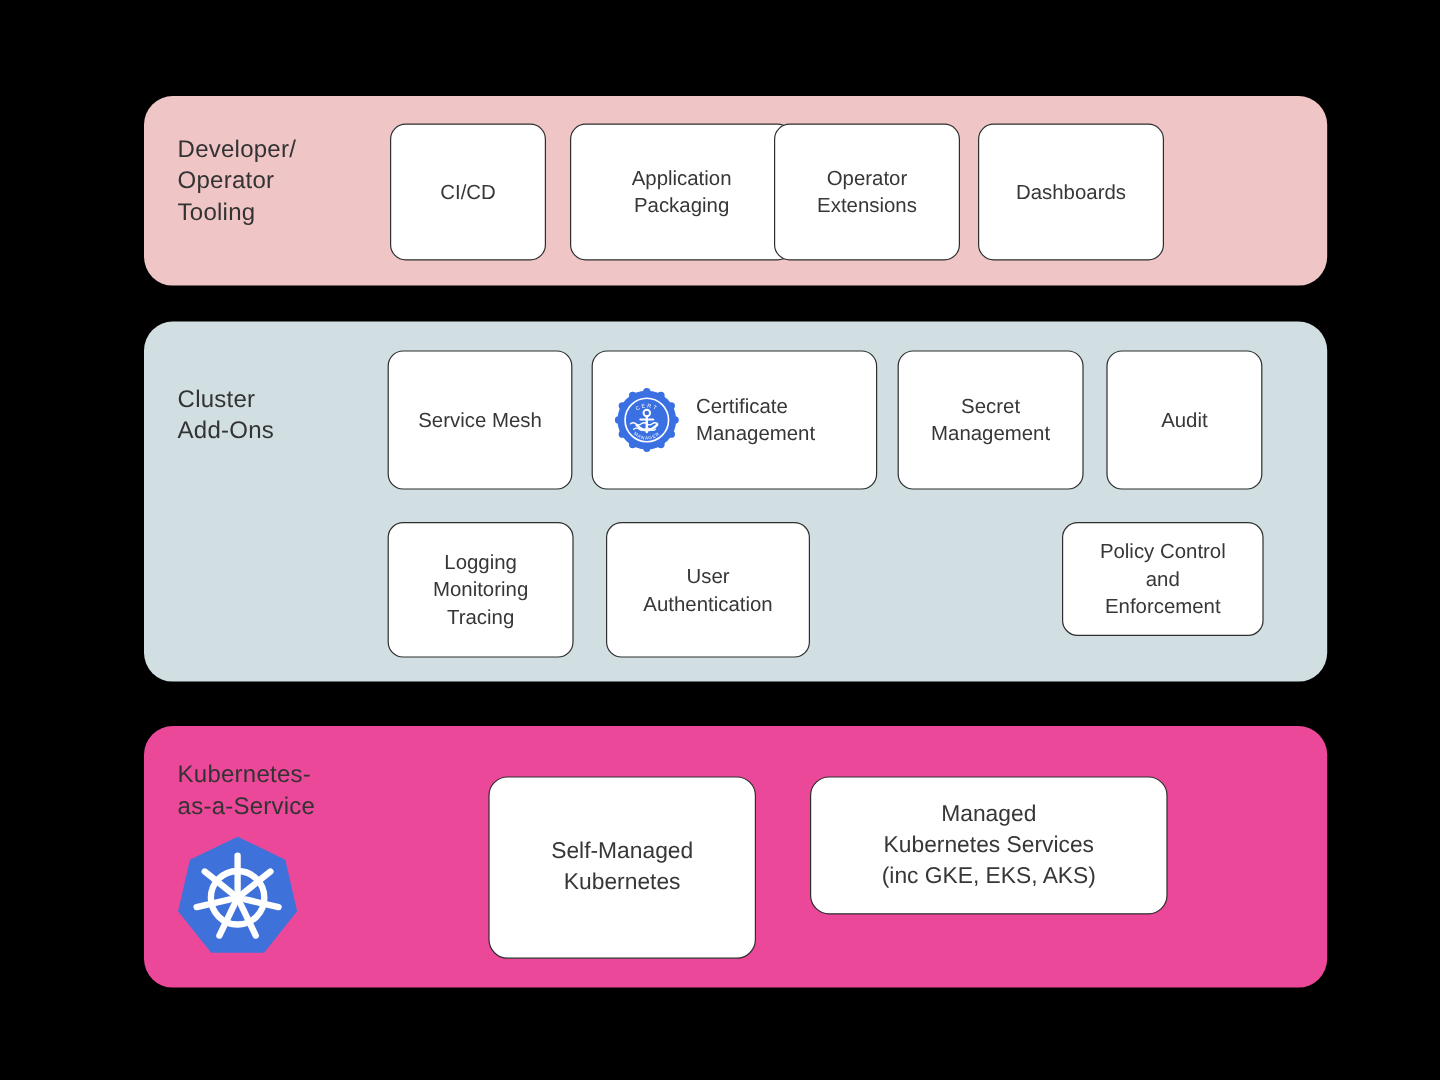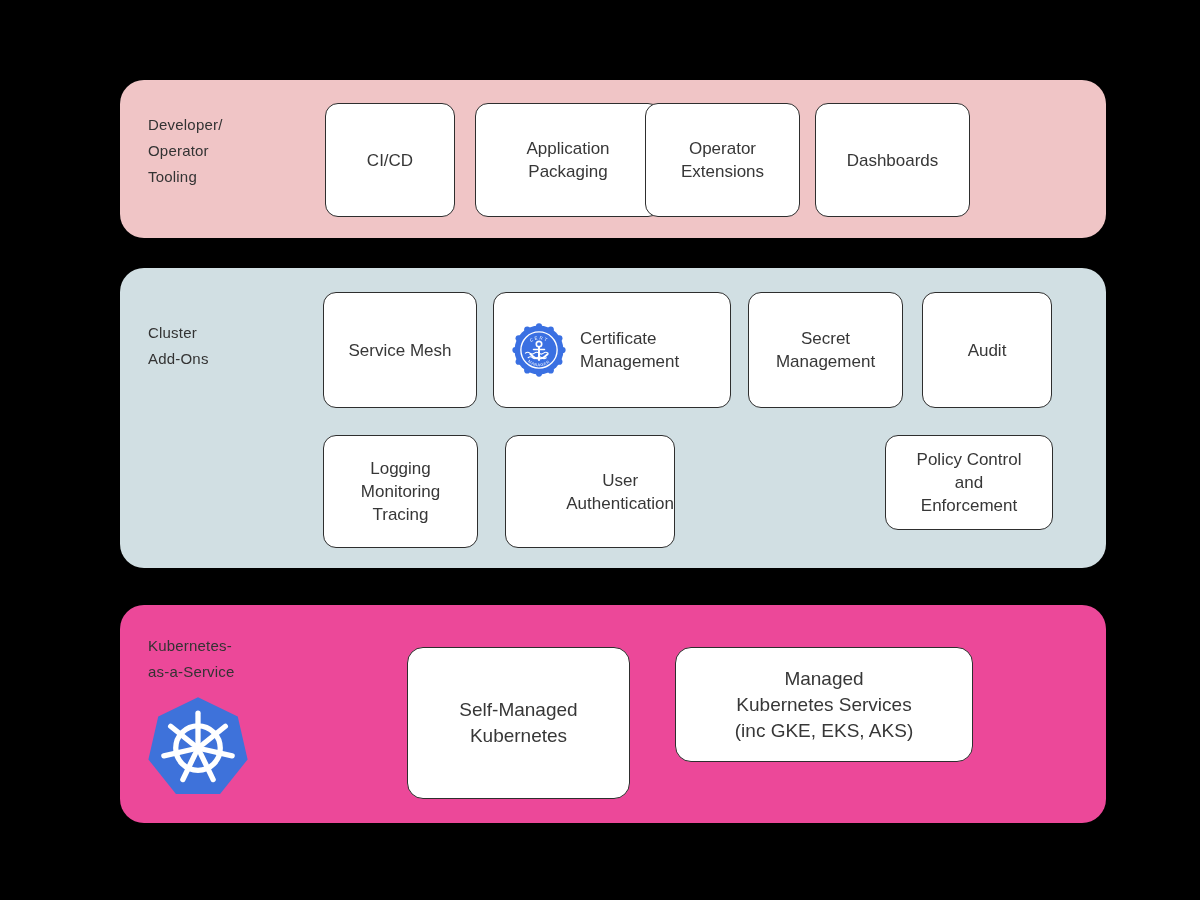--- a/index.html
+++ b/index.html
@@ -18,21 +18,21 @@
     width: 986px;
     border-radius: 24px;
   }
   .band-tooling { top: 80px;  height: 158px; }
   .band-addons  { top: 268px; height: 300px; }
   .band-kaas    { top: 605px; height: 218px; }
 
   .band-label {
     position: absolute;
     left: 28px;
-    font-size: 15px;
+    font-size: 20px;
     line-height: 26px;
     color: #333333;
     white-space: pre-line;
     letter-spacing: 0.2px;
   }
   .band-tooling .band-label { top: 32px; }
   .band-addons  .band-label { top: 38px; margin-top: 14px; }
   .band-kaas    .band-label { top: 28px; }
 
   .box {
@@ -59,21 +59,21 @@
   .b1-3 { left: 695px; top: 23px; width: 155px; height: 114px; }
 
   
   .b2-0 { left: 203px; top: 24px; width: 154px; height: 116px; }
   .b2-1 { left: 373px; top: 24px; width: 238px; height: 116px;
           justify-content: flex-start; text-align: left; padding-left: 16px; gap: 12px; }
   .b2-2 { left: 628px; top: 24px; width: 155px; height: 116px; }
   .b2-3 { left: 802px; top: 24px; width: 130px; height: 116px; }
   
   .b2-4 { left: 203px; top: 167px; width: 155px; height: 113px; }
-  .b2-5 { left: 385px; top: 167px; width: 170px; height: 113px; justify-content: flex-end; }
+  .b2-5 { left: 385px; top: 167px; width: 170px; height: 113px; }
   .b2-6 { left: 575px; top: 167px; width: 165px; height: 113px; }
   .b2-7 { left: 765px; top: 167px; width: 168px; height: 95px; }
 
   
   .b3-0 { left: 287px; top: 42px; width: 223px; height: 152px; border-radius: 16px; }
   .b3-1 { left: 555px; top: 42px; width: 298px; height: 115px; border-radius: 16px; }
   .band-kaas .box .box-label { font-size: 19px; line-height: 26px; }
 
   .cert-icon { width: 58px; height: 58px; flex: 0 0 auto; }
   .k8s-icon {

